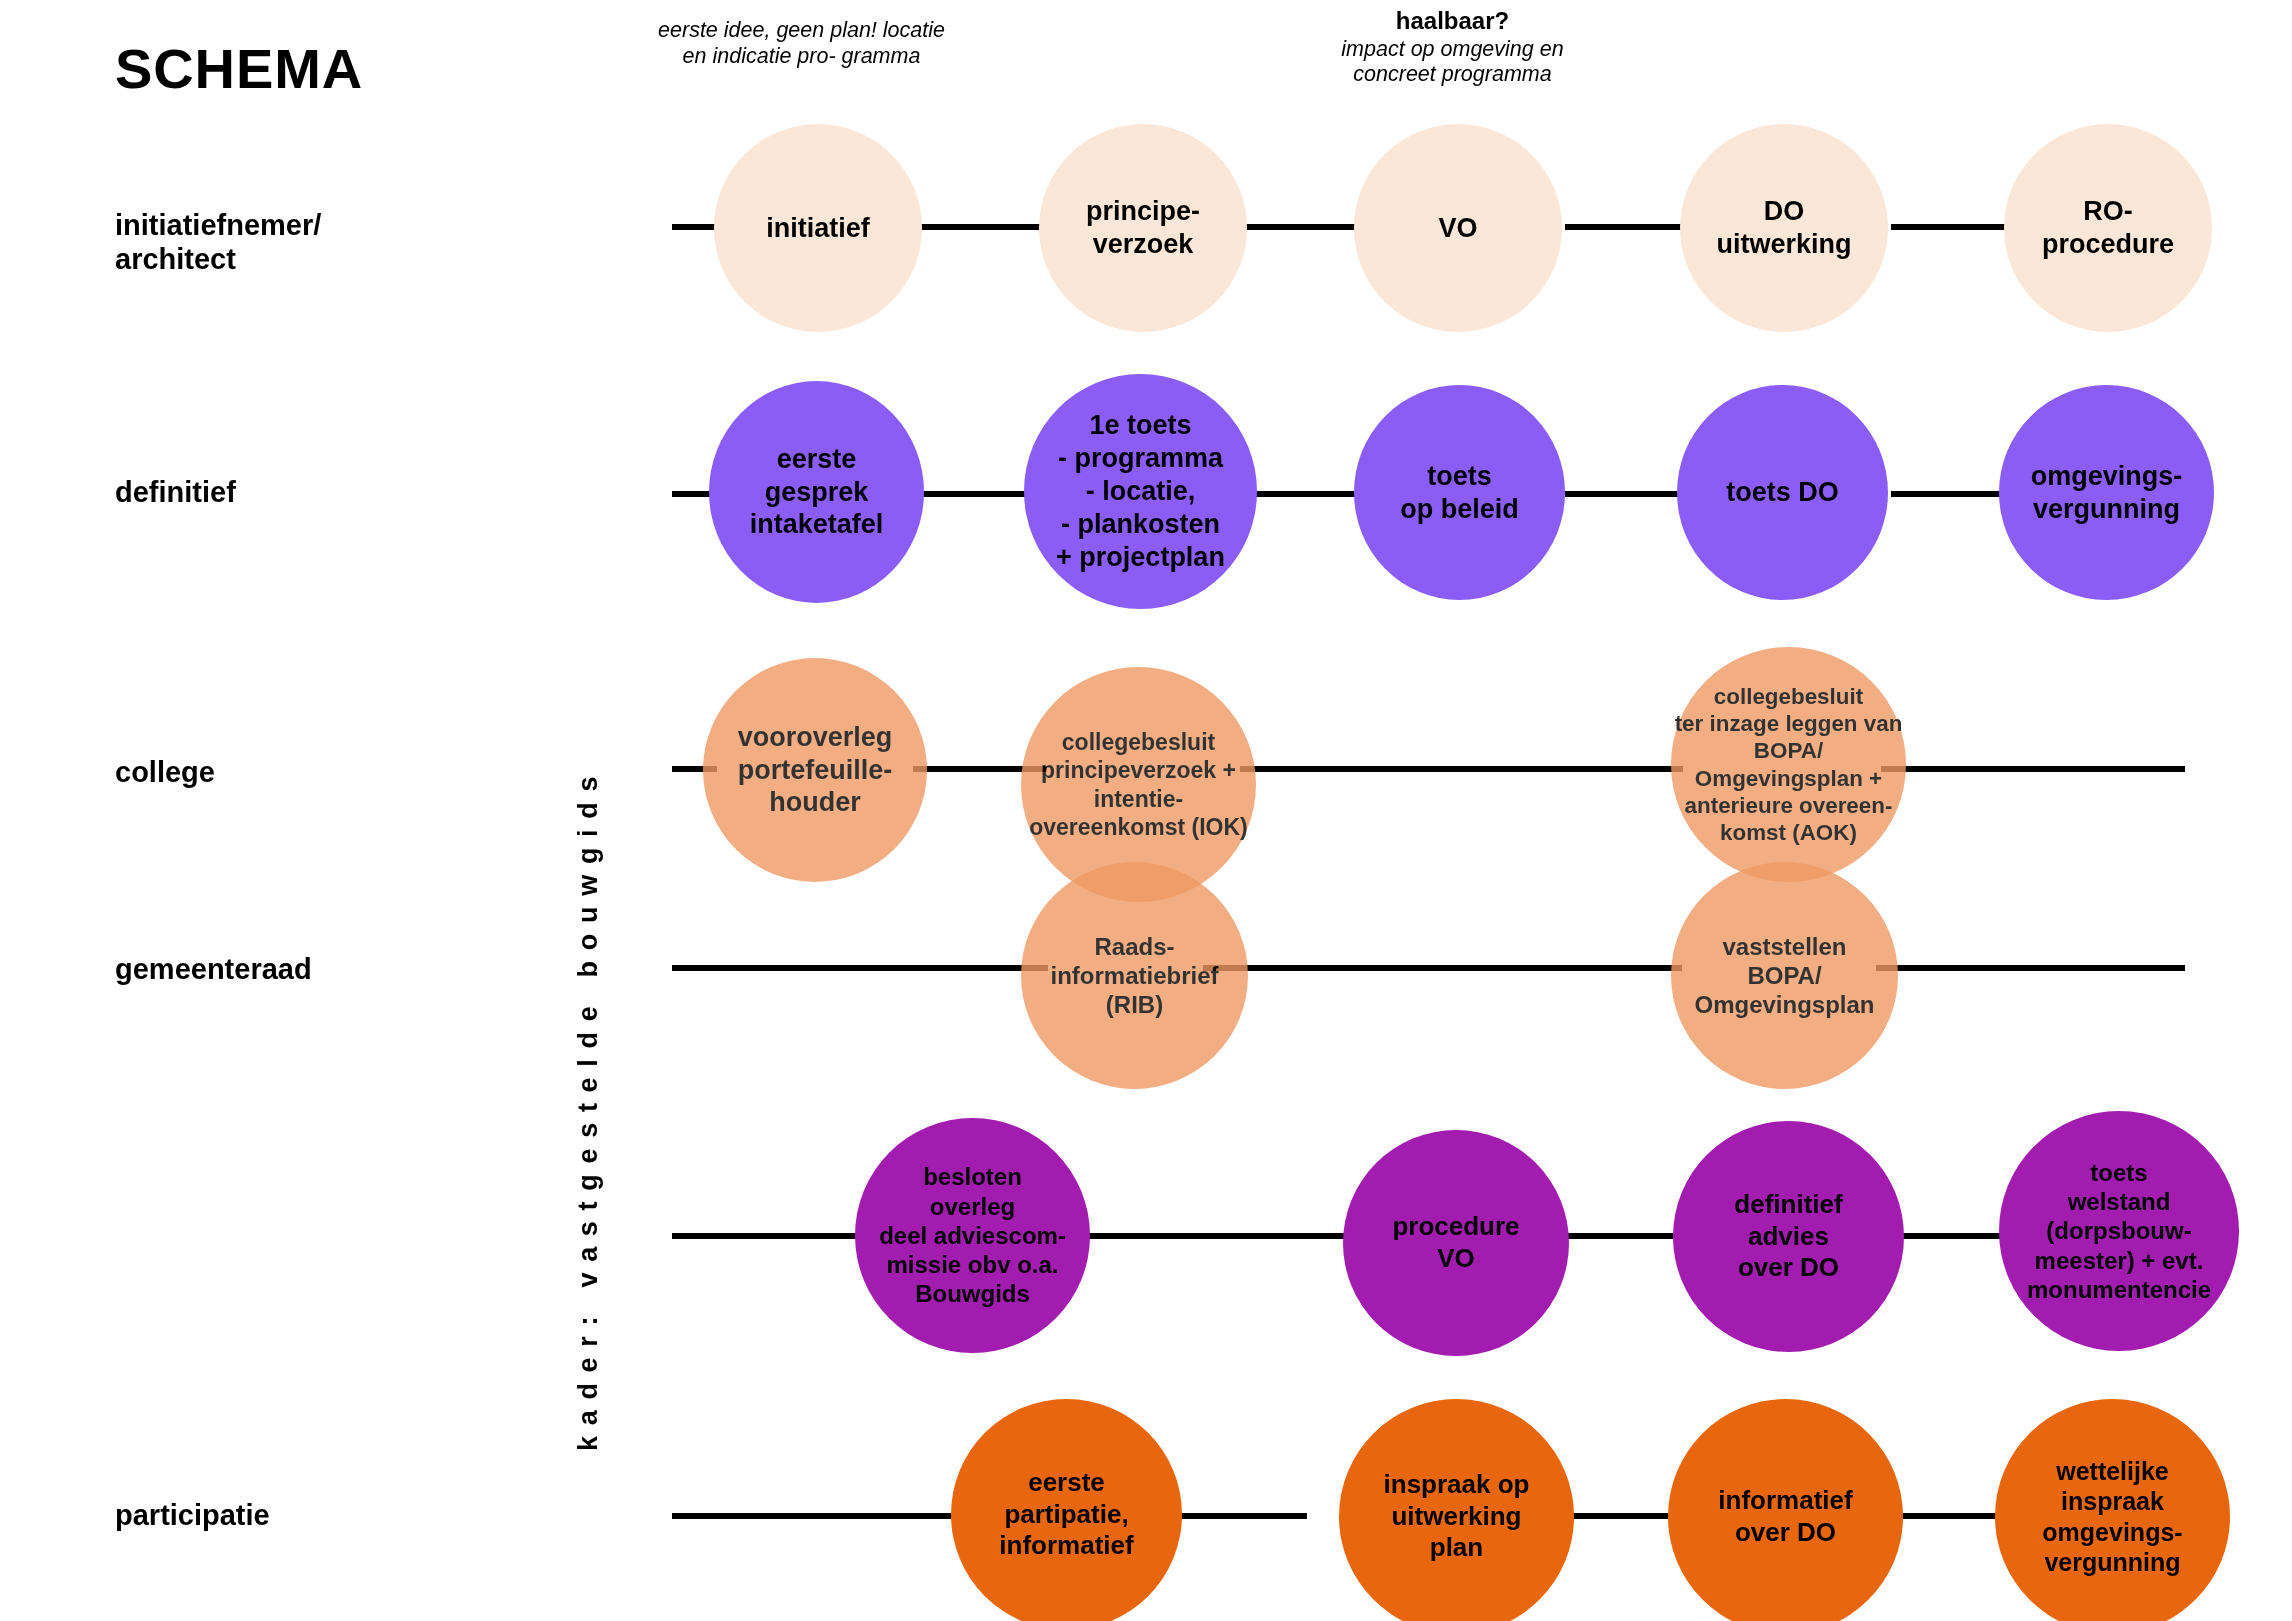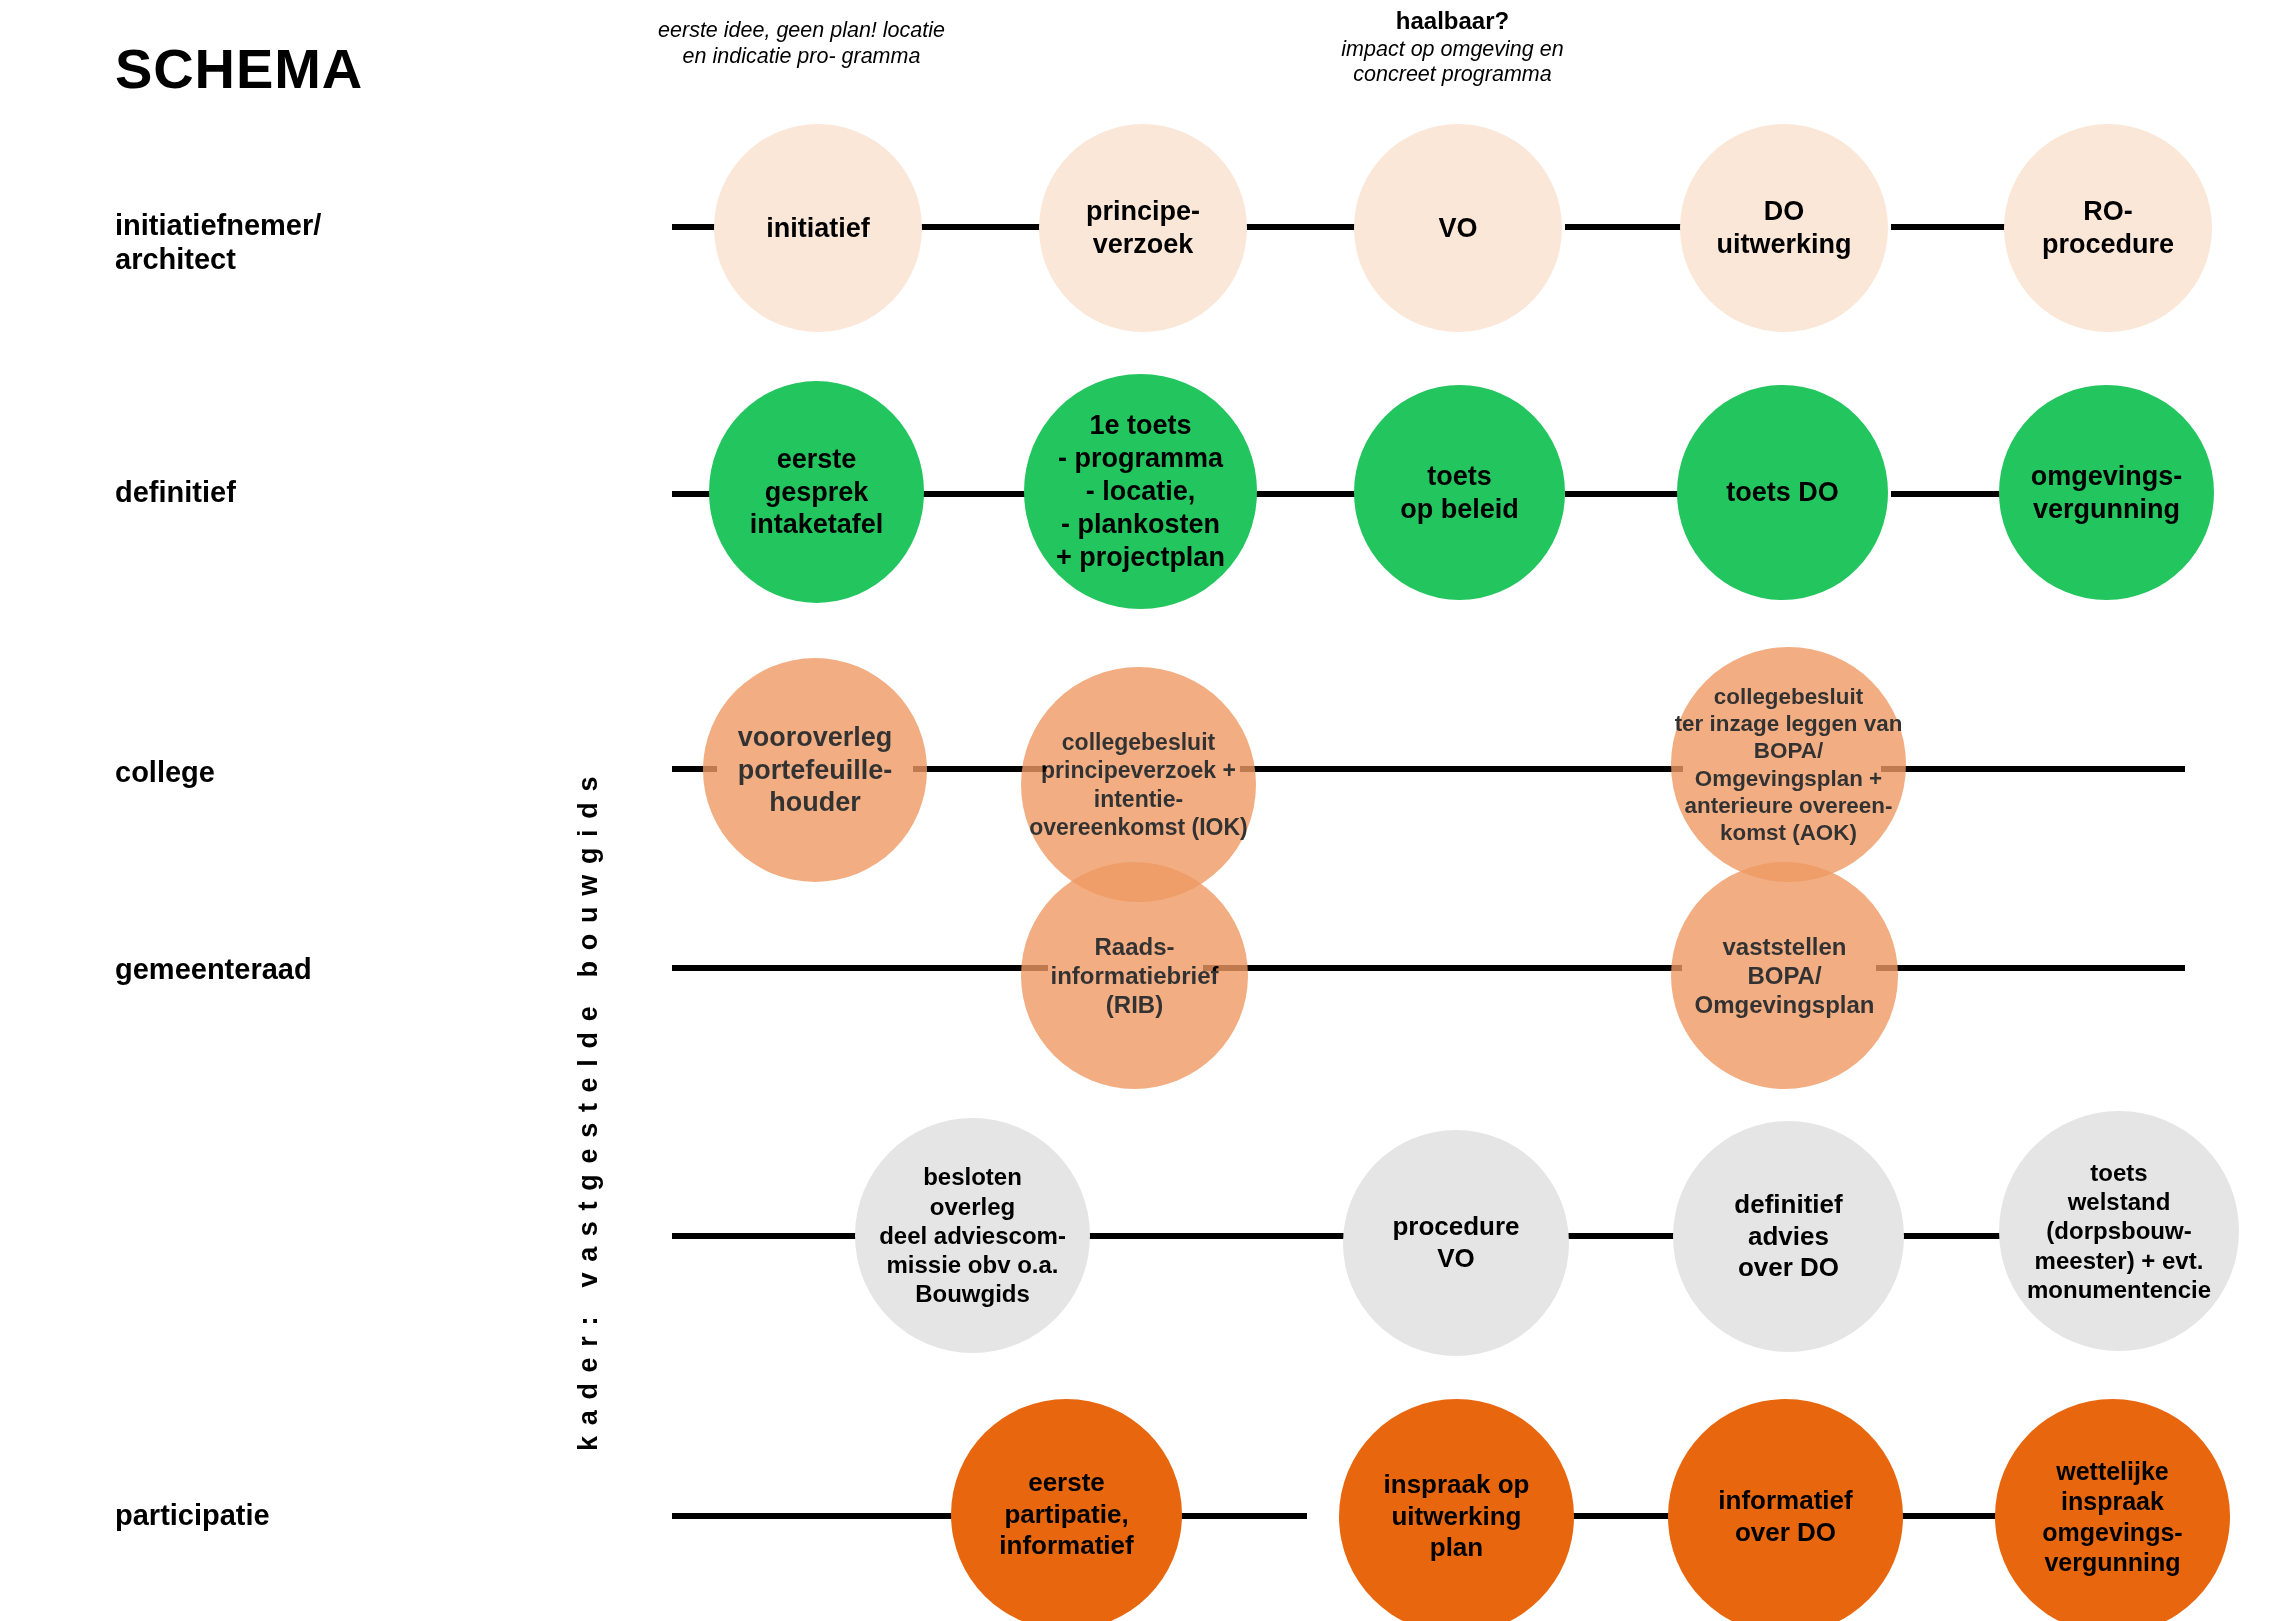--- a/index.html
+++ b/index.html
@@ -56,22 +56,22 @@
   .node span{
     display:block;
     line-height:1.22;
     font-weight:bold;
     white-space:pre-line;
     padding:0 3.6px;
   }
 
   
   .r1{background:#fbe7d8;}
-  .r2{background:#22c55e;}
-  .r5{background:#e5e5e5;}
+  .r2{background:#8b5cf6;}
+  .r5{background:#a21caf;}
   .r6{background:#e8670e;}
 
   
   .translucent{background:#ef9a63;opacity:.80;}
 </style>
 </head>
 <body>
 
 <div id="stage">
 

